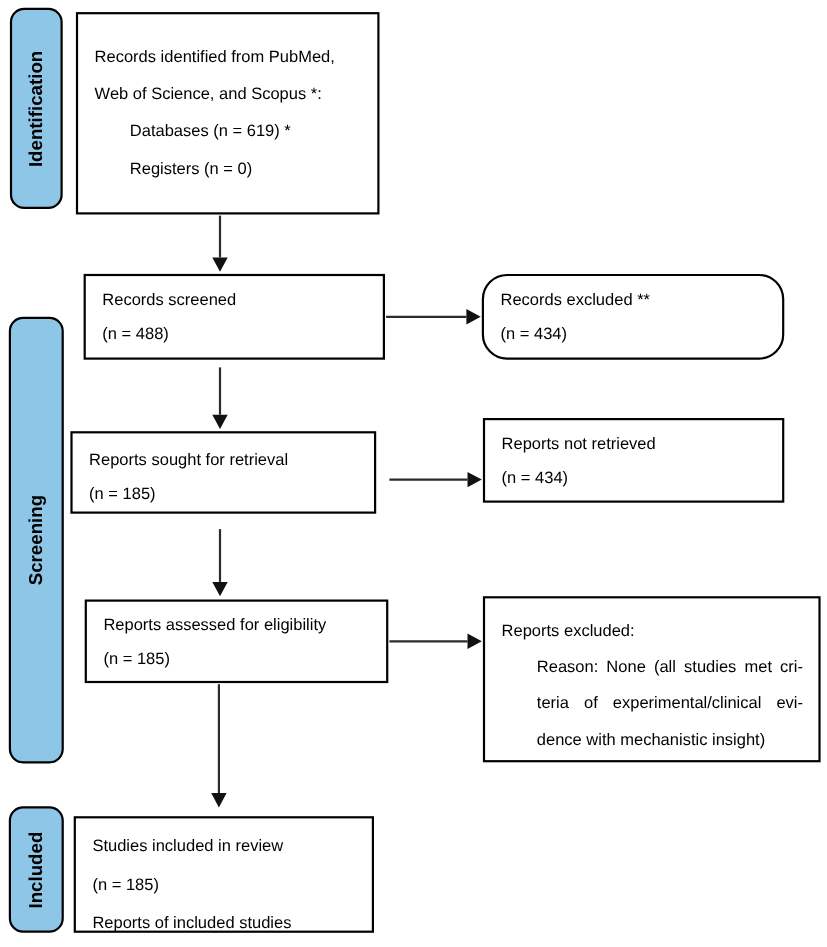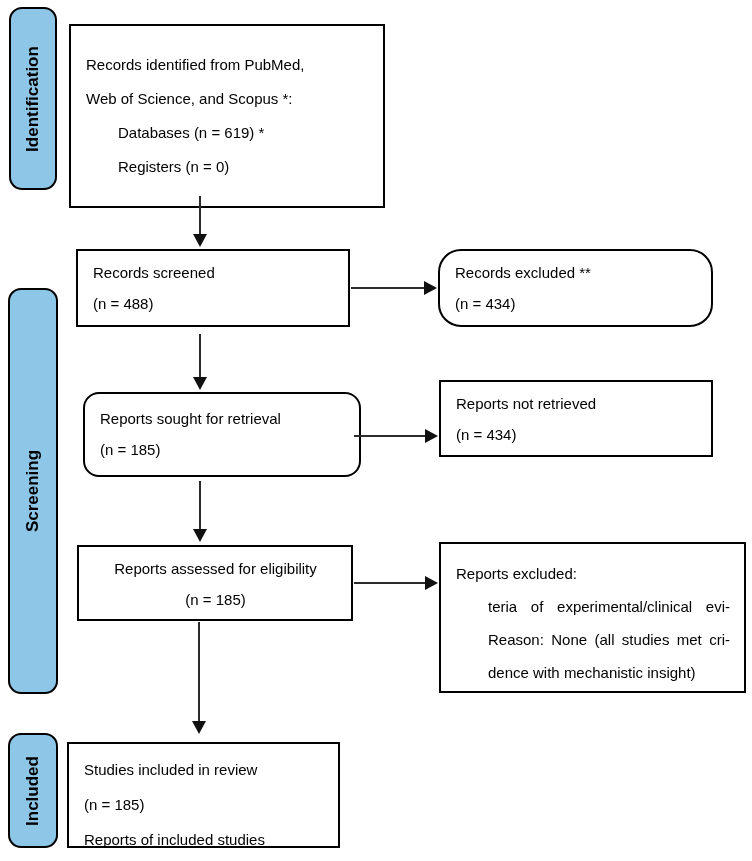--- a/index.html
+++ b/index.html
@@ -15,24 +15,24 @@
     transform:rotate(-90deg);white-space:nowrap;font-weight:bold;font-size:17px;color:#000;
   }
   .stage-identification{left:9px;top:7px;width:48px;height:183px;}
   .stage-screening{left:8px;top:288px;width:50px;height:406px;}
   .stage-included{left:8px;top:733px;width:50px;height:115px;}
   .box{
     position:absolute;background:#fff;border:2px solid #000;box-sizing:border-box;
     font-size:15px;line-height:31px;padding:6px 14px 4px 15px;
   }
   .box .indent{padding-left:32px;}
-  .box-records-identified{left:69px;top:24px;width:316px;height:184px;line-height:34px;padding-top:22px;}
+  .box-records-identified{left:69px;top:11px;width:276px;height:184px;line-height:34px;padding-top:22px;}
   .box-records-screened{left:76px;top:249px;width:274px;height:78px;}
-  .box-reports-sought{left:83px;top:392px;width:278px;height:85px;padding-top:9px;border-radius:16px;}
-  .box-reports-assessed{left:77px;top:545px;width:276px;height:76px;text-align:center;}
+  .box-reports-sought{left:64px;top:392px;width:278px;height:75px;padding-top:9px;}
+  .box-reports-assessed{left:77px;top:545px;width:276px;height:76px;}
   .box-studies-included{left:67px;top:742px;width:273px;height:106px;line-height:35px;padding-top:8px;}
   .box-records-excluded{left:438px;top:249px;width:275px;height:78px;border-radius:23px;}
   .box-reports-not-retrieved{left:439px;top:380px;width:274px;height:77px;}
   .box-reports-excluded{left:439px;top:542px;width:307px;height:151px;line-height:33px;padding-top:13px;}
   .jline{text-align:justify;text-align-last:justify;}
   .arrows{position:absolute;left:0;top:0;width:752px;height:861px;pointer-events:none;}
   .arrows line{stroke:#2b2b2b;stroke-width:2;}
   .arrows polygon{fill:#111;}
 </style>
 </head>
@@ -83,22 +83,22 @@
     <div>(n = 434)</div>
   </div>
 
   <div class="box box-reports-not-retrieved">
     <div>Reports not retrieved</div>
     <div>(n = 434)</div>
   </div>
 
   <div class="box box-reports-excluded">
     <div>Reports excluded:</div>
+    <div class="indent jline">Reason: None (all studies met cri-</div>
     <div class="indent jline">teria of experimental/clinical evi-</div>
-    <div class="indent jline">Reason: None (all studies met cri-</div>
     <div class="indent">dence with mechanistic insight)</div>
   </div>
 
   <svg class="arrows" viewBox="0 0 752 861" xmlns="http://www.w3.org/2000/svg">
 
     <g>
       <line x1="200" y1="196" x2="200" y2="234"></line>
       <polygon points="193,234 207,234 200,247"></polygon>
     </g>
 

